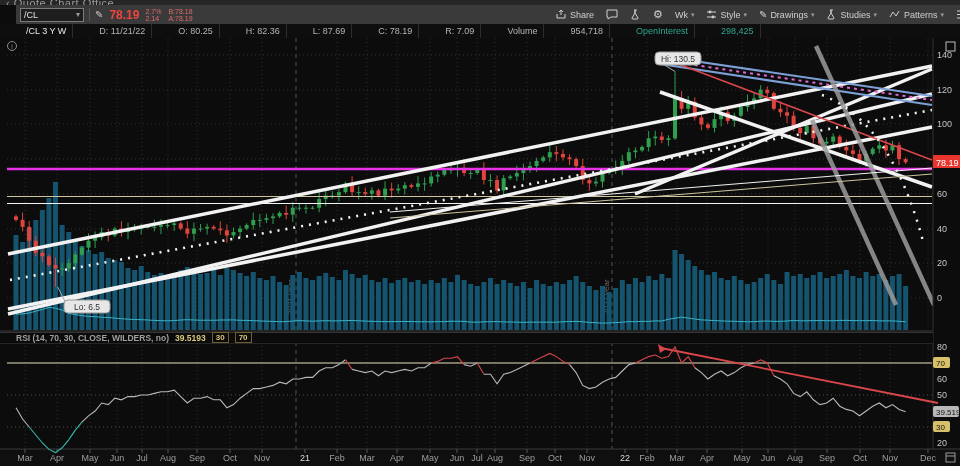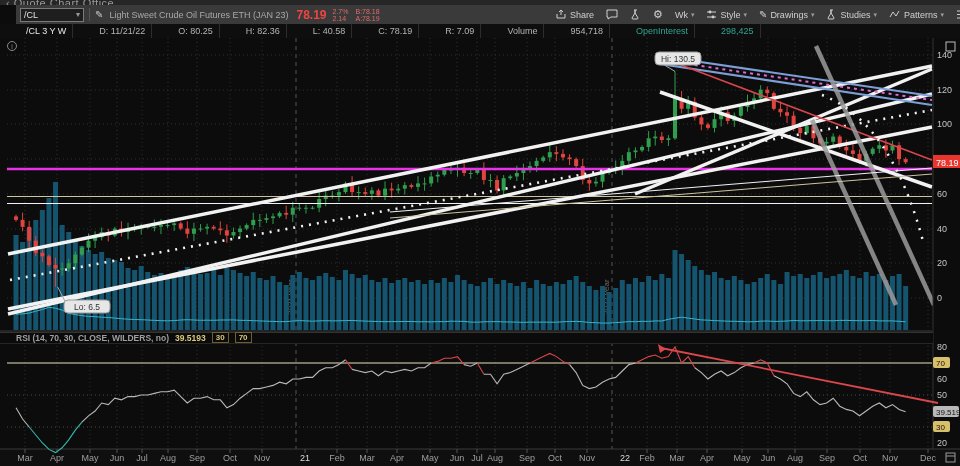--- a/index.html
+++ b/index.html
@@ -53,21 +53,20 @@
     <span>‹ Quote Chart Office</span>
   </div>
 
   <div class="row1">
     <div class="symbox">
       <span>/CL</span>
       <span class="caret">▾</span>
     </div>
     <div class="vsep"></div>
     <span class="penicon">✎</span>
-    <span class="ttl">Light Sweet Crude Oil Futures ETH (JAN 23)</span>
     <span class="px">78.19</span>
     <span class="stack">
       <span>2.7%</span>
       <span>2.14</span>
     </span>
     <span class="stack">
       <span>B:78.18</span>
       <span>A:78.19</span>
     </span>
     <div class="rbtns">
@@ -129,21 +128,21 @@
           </svg>
       </div>
     </div>
   </div>
 
   <div class="row2" id="ohlc-bar">
       <div class="cell first">/CL 3 Y W</div>
       <div class="cell">D: 11/21/22</div>
       <div class="cell">O: 80.25</div>
       <div class="cell">H: 82.36</div>
-      <div class="cell">L: 40.58</div>
+      <div class="cell">L: 87.69</div>
       <div class="cell">C: 78.19</div>
       <div class="cell">R: 7.09</div>
       <div class="cell">Volume</div>
       <div class="cell">954,718</div>
       <div class="cell teal">OpenInterest</div>
       <div class="cell teal">298,425</div>
     </div>
 
   <div class="chart-area">
     <svg id="cvs" width="960" height="428" viewBox="0 38 960 428">

